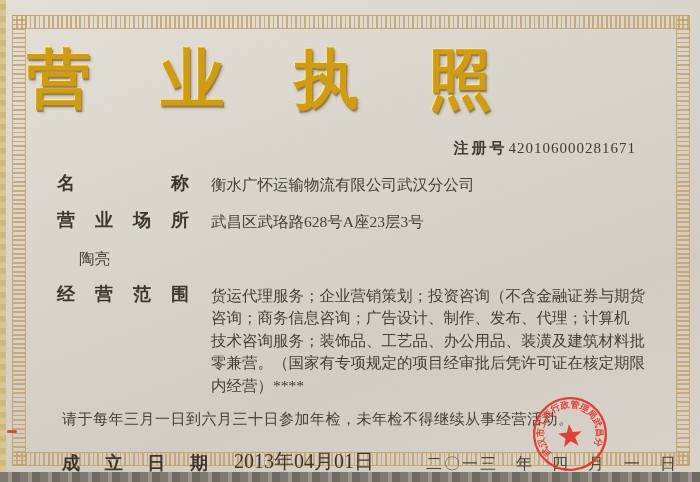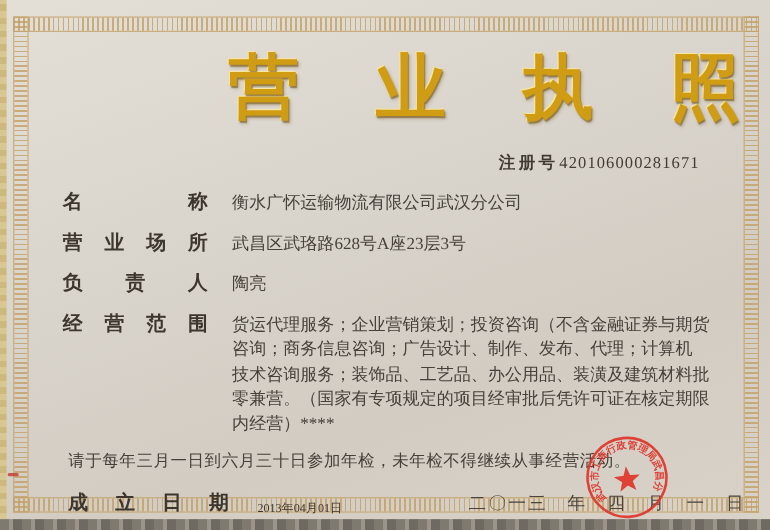--- a/index.html
+++ b/index.html
@@ -25,21 +25,21 @@
   .band-h{height:12px;border-top:1.5px solid #c3a065;border-bottom:1.5px solid #c3a065;
     background:repeating-linear-gradient(90deg,rgba(195,160,101,.95) 0 1.5px,transparent 1.5px 4.5px,rgba(195,160,101,.95) 4.5px 6px,transparent 6px 9px);}
   .band-v{width:12px;border-left:1.5px solid #c3a065;border-right:1.5px solid #c3a065;
     background:repeating-linear-gradient(0deg,rgba(195,160,101,.95) 0 1.5px,transparent 1.5px 4.5px,rgba(195,160,101,.95) 4.5px 6px,transparent 6px 9px);}
   .band-top{left:12px;right:10px;top:15px;}
   .band-bot{left:12px;right:10px;bottom:16px;}
   .band-left{left:12px;top:15px;bottom:16px;}
   .band-right{right:10px;top:15px;bottom:16px;}
   
   .title{
-    position:absolute;top:36px;left:0;width:700px;text-align:right;
+    position:absolute;top:36px;left:0;width:700px;text-align:left;
     font-size:64px;font-weight:bold;letter-spacing:0.42em;text-indent:0.42em;
     color:#cf9c14;
     text-shadow:1px 2px 1px rgba(110,78,6,.55),-1px -1px 1px rgba(255,234,150,.9),2px 3px 3px rgba(90,60,0,.25);
   }
   
   .reg-row{position:absolute;top:139px;right:64px;font-size:15px;color:#413b33;}
   .reg-label{letter-spacing:3px;margin-right:1px;font-weight:bold;}
   .reg-value{font-family:"Liberation Serif","DejaVu Serif",serif;letter-spacing:1px;}
   
   .fields{position:absolute;left:57px;top:171px;width:608px;color:#3c362e;}
@@ -50,21 +50,21 @@
   }
   .fvalue{flex:1;margin-left:22px;font-size:15.5px;padding-top:3px;line-height:22.4px;color:#46403a;}
   .r-name{height:37px;}
   .r-addr{height:37px;}
   .r-person{height:37px;}
   .scope-line{white-space:nowrap;}
   
   .note{position:absolute;left:62px;top:410px;font-size:15px;color:#45403a;letter-spacing:.5px;}
   
   .bottom-row{position:absolute;left:62px;top:444px;width:616px;display:flex;align-items:flex-end;color:#3c362e;}
-  .b-value{margin-left:26px;font-size:11px;padding-top:4px;width:150px;}
+  .b-value{margin-left:26px;font-size:20px;padding-top:4px;width:150px;}
   .issue-date{margin-left:auto;font-size:16px;padding-top:4px;letter-spacing:2px;color:#4a443c;}
   
   .seal{position:absolute;left:531px;top:388px;width:78px;height:92px;transform:rotate(-6deg);opacity:.92;}
   
   .red-mark{position:absolute;left:7px;top:430px;width:10px;height:3px;background:#c2372c;border-radius:2px;opacity:.8;}
 </style>
 </head>
 <body>
 
 <div class="photo">
@@ -87,21 +87,20 @@
   <div class="fields">
     <div class="frow r-name">
       <div class="flabel">名称</div>
       <div class="fvalue">衡水广怀运输物流有限公司武汉分公司</div>
     </div>
     <div class="frow r-addr">
       <div class="flabel">营业场所</div>
       <div class="fvalue">武昌区武珞路628号A座23层3号</div>
     </div>
     <div class="frow r-person">
-      <div class="flabel">负责人</div>
       <div class="fvalue">陶亮</div>
     </div>
     <div class="frow">
       <div class="flabel">经营范围</div>
       <div class="fvalue">
         <div class="scope-line">货运代理服务；企业营销策划；投资咨询（不含金融证券与期货</div>
         <div class="scope-line">咨询；商务信息咨询；广告设计、制作、发布、代理；计算机</div>
         <div class="scope-line">技术咨询服务；装饰品、工艺品、办公用品、装潢及建筑材料批</div>
         <div class="scope-line">零兼营。（国家有专项规定的项目经审批后凭许可证在核定期限</div>
         <div class="scope-line">内经营）****</div>

